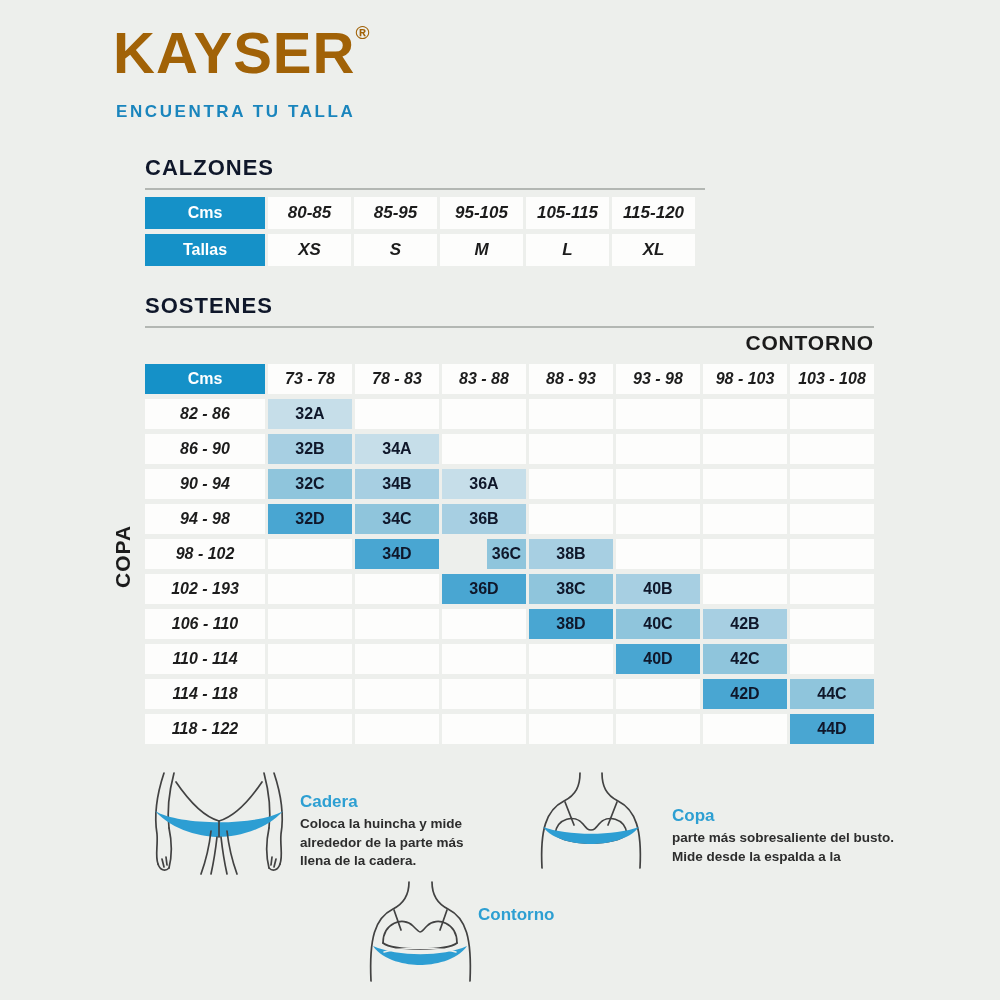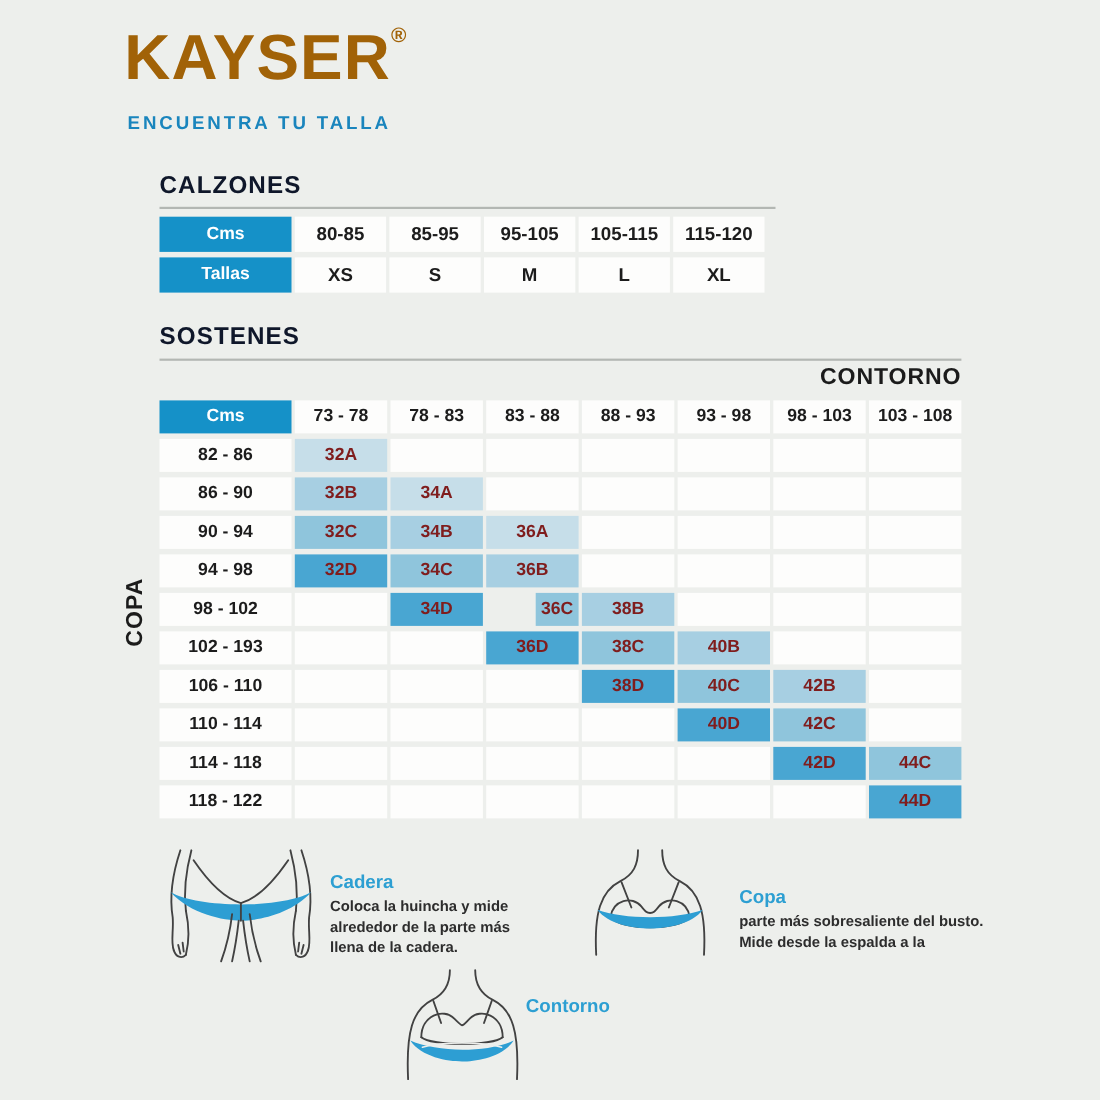--- a/index.html
+++ b/index.html
@@ -61,24 +61,24 @@
   #sostenes-table {
     left: 145px; top: 364px;
     grid-template-columns: 120px repeat(7, 84px);
     grid-auto-rows: 30px;
   }
   .cell {
     display: flex; align-items: center; justify-content: center;
     font-weight: 700;
   }
   .cell.hdr { background: #1591c8; color: #ffffff; font-size: 16px; }
-  .cell.white { background: #fdfdfc; color: #1c1c1c; font-size: 16px; }
+  .cell.white { background: #fdfdfc; color: #1c1c1c; font-size: 16px; font-style: italic; }
   #calzones-table .cell.white { font-size: 17px; }
   .cell.empty { background: #fdfdfc; }
-  .cell.cup { color: #7f1d1d; font-size: 16px; }
+  .cell.cup { color: #0f172a; font-size: 16px; }
   
   .legend-title {
     position: absolute; font-size: 17px; font-weight: 700; color: #2d9fd2;
   }
   .legend-lines {
     position: absolute; font-size: 13.5px; font-weight: 700;
     color: #2d2d2d; line-height: 18.5px;
   }
   .illus { position: absolute; }
   .illus path, .illus line {

